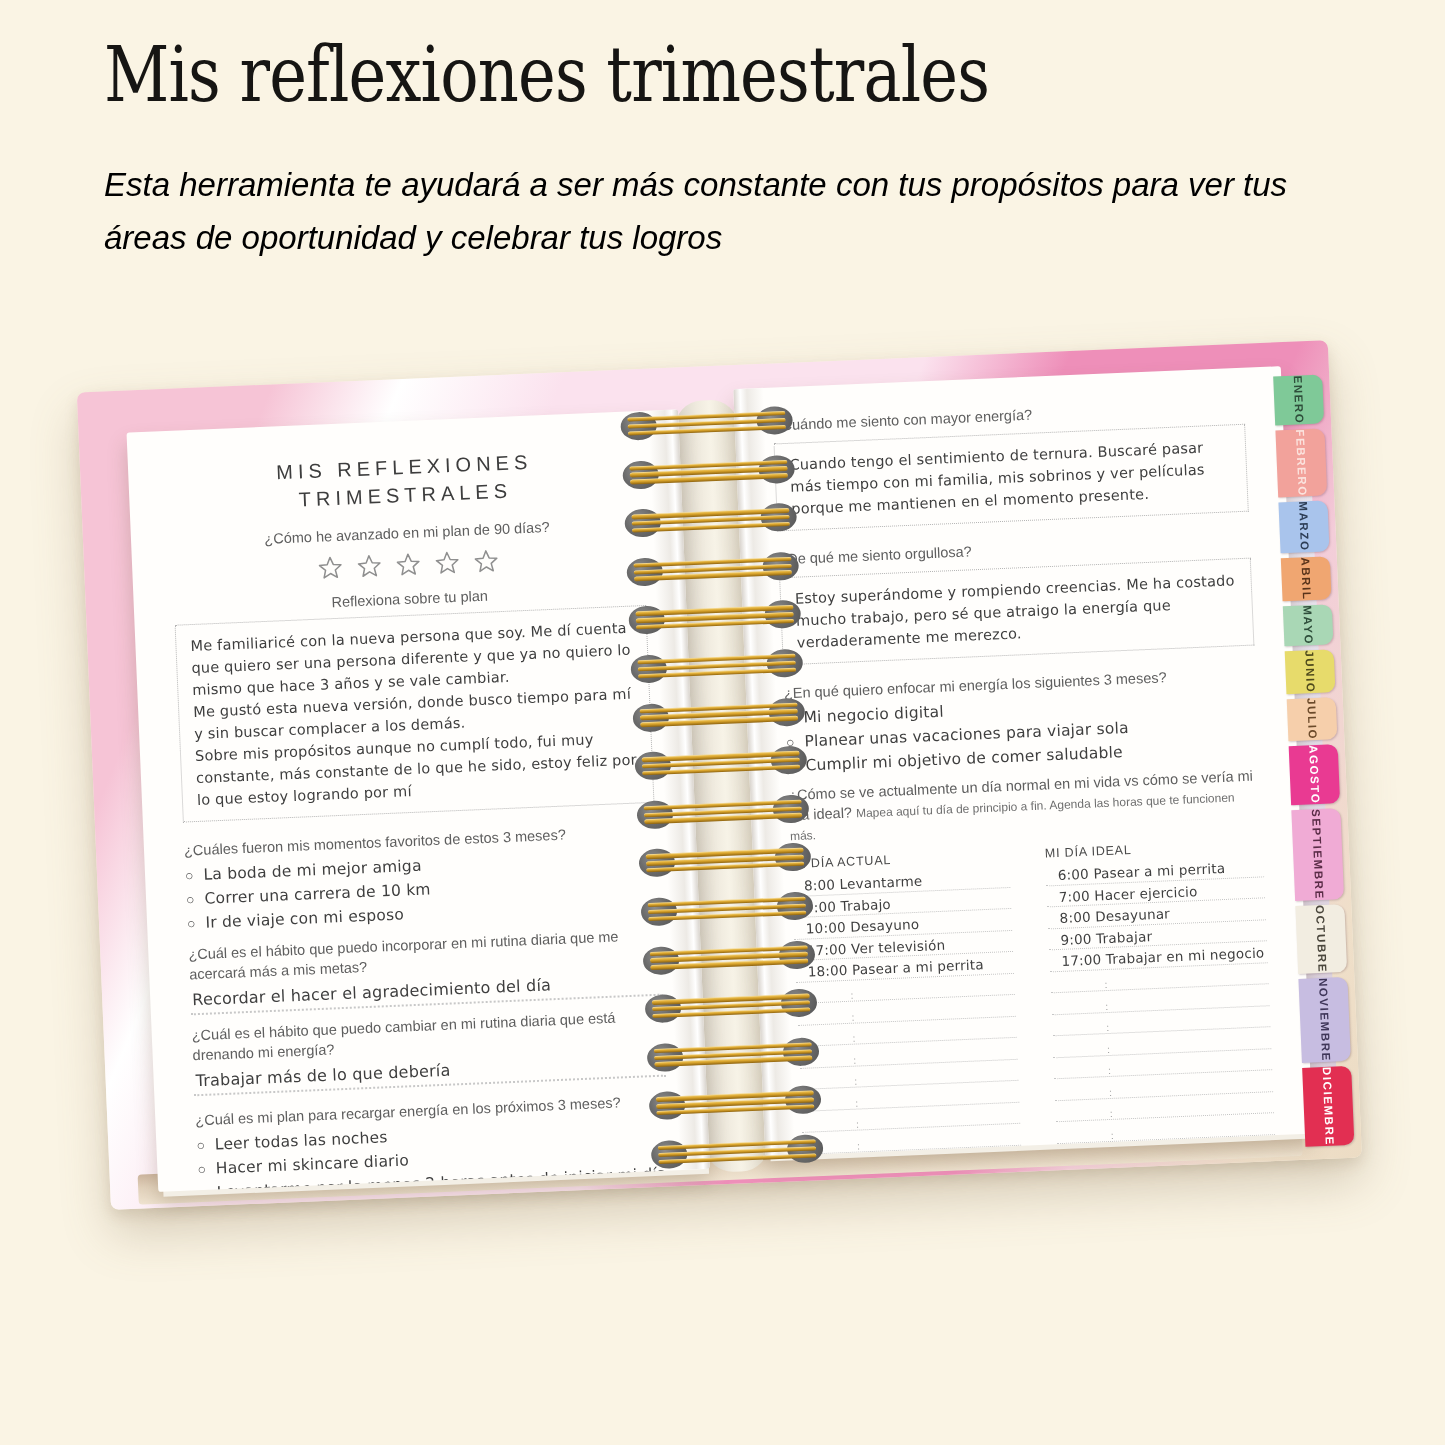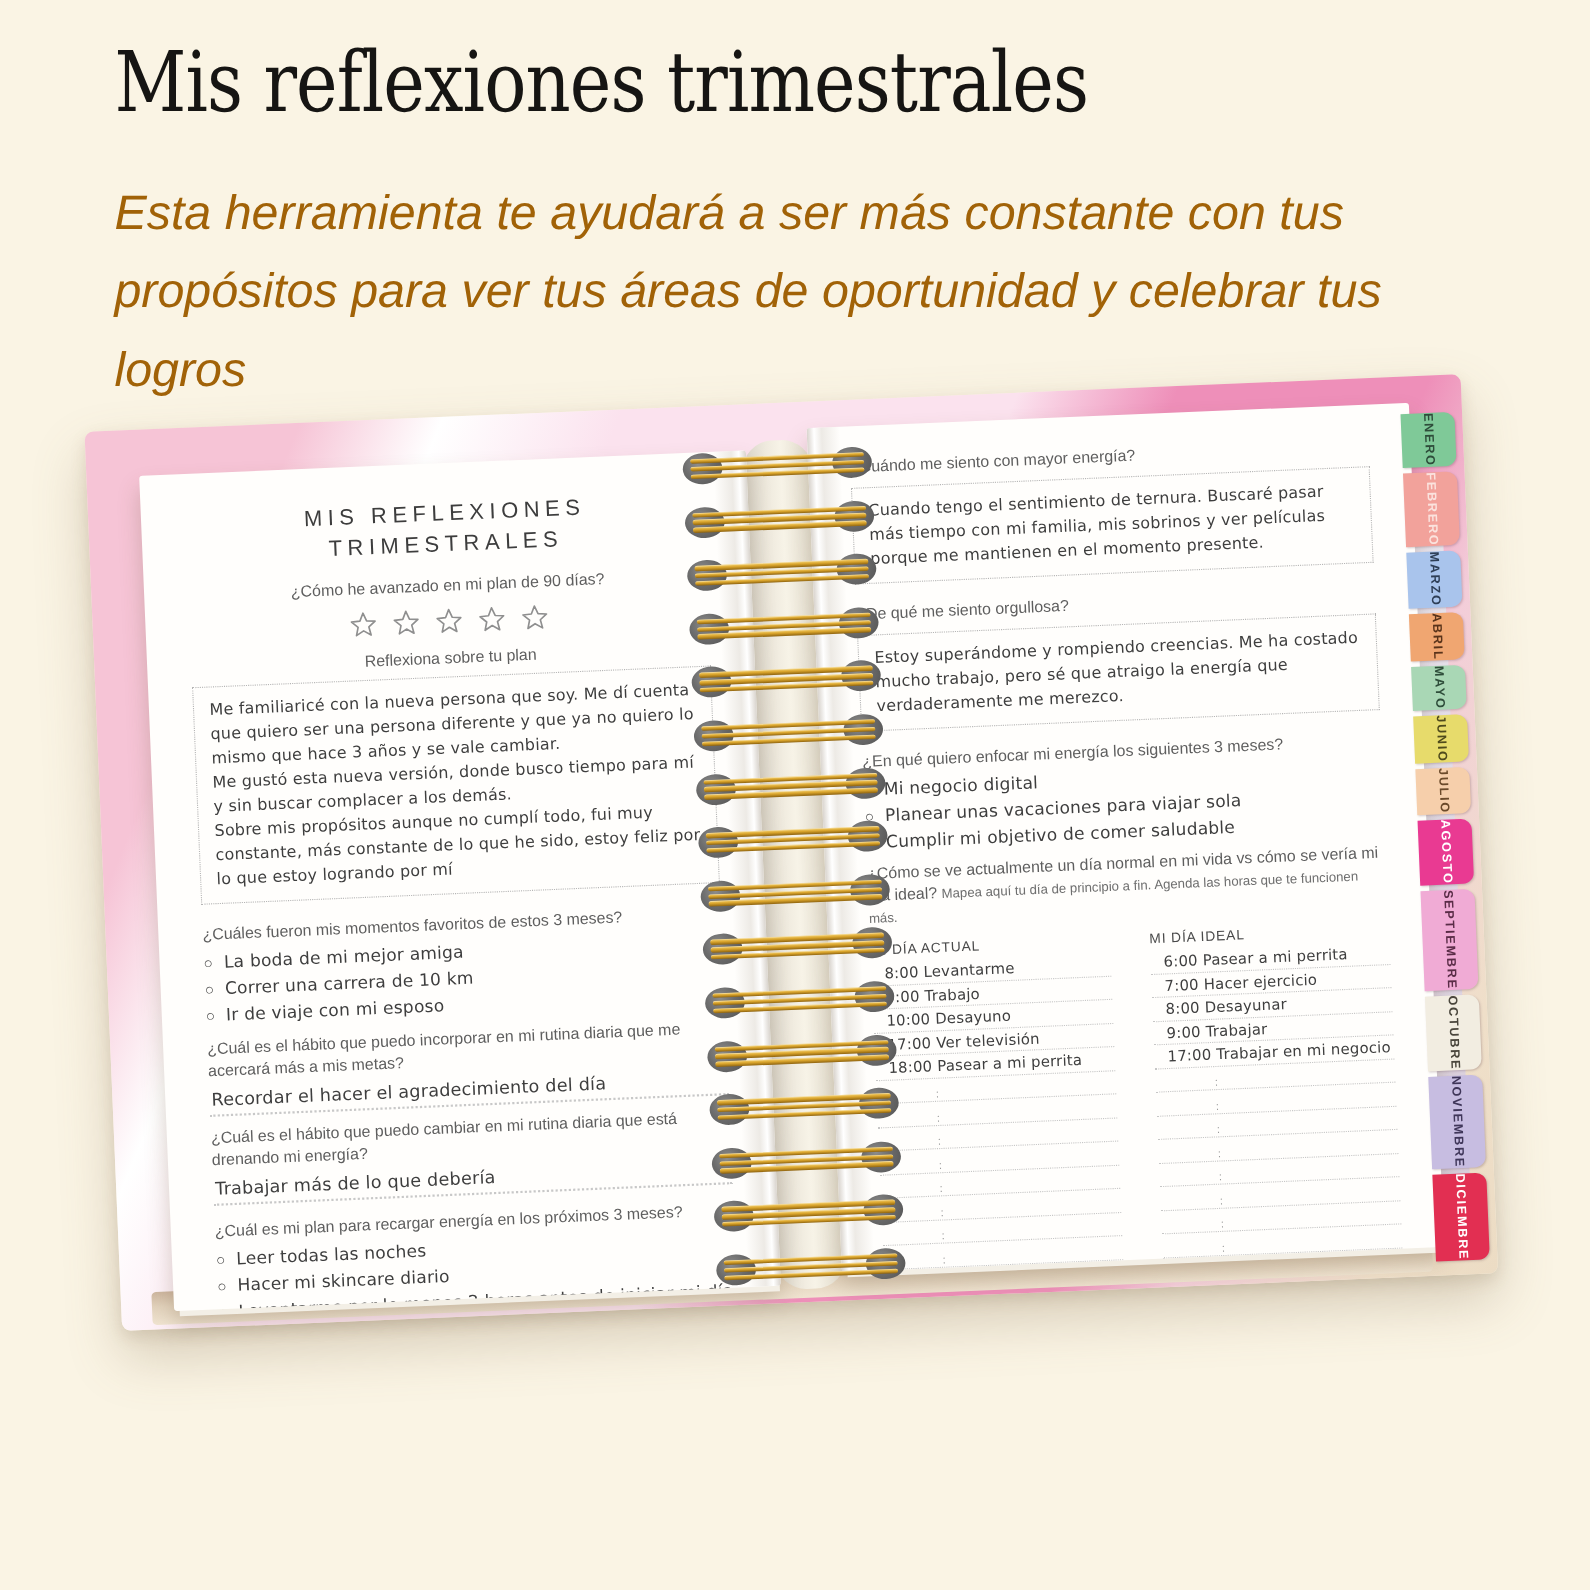--- a/index.html
+++ b/index.html
@@ -7,21 +7,21 @@
   .canvas{position:relative;width:1445px;height:1380px;overflow:hidden;}
 
   
   .title{
     position:absolute;left:104px;top:30px;margin:0;
     font-family:"DejaVu Serif",serif;font-weight:400;font-size:76px;color:#161513;
     transform:scaleX(0.84);transform-origin:left top;letter-spacing:-1px;white-space:nowrap;
   }
   .subtitle{
     position:absolute;left:104px;top:158px;margin:0;width:1230px;
-    font-style:italic;font-size:44px;line-height:1.62;color:#a16207;font-weight:400;
+    font-style:italic;font-size:33px;line-height:1.62;color:#000000;font-weight:400;
   }
 
   
   .notebook{position:absolute;left:92px;top:356px;width:1258px;height:868px;
     transform:rotate(-2.4deg);transform-origin:50% 50%;}
   .cover{position:absolute;left:2px;top:10px;width:1252px;height:818px;border-radius:8px;
     background:linear-gradient(115deg,#F6C4D6 0%,#F6C4D6 12%,#FFFFFF 20%,#FBE2EE 30%,#FBE2EE 52%,#EE8FB9 61%,#EE8FB9 75%,#F3CDD9 82%,#EFDFC9 93%,#ECDCC4 100%);
     box-shadow:0 24px 48px rgba(140,115,85,0.30),0 6px 14px rgba(140,115,85,0.18);}
   .cover::after{content:"";position:absolute;right:22px;top:150px;bottom:45px;width:42px;border-radius:4px;
     background:linear-gradient(180deg,rgba(232,230,238,0.95),rgba(214,202,220,0.9));}

